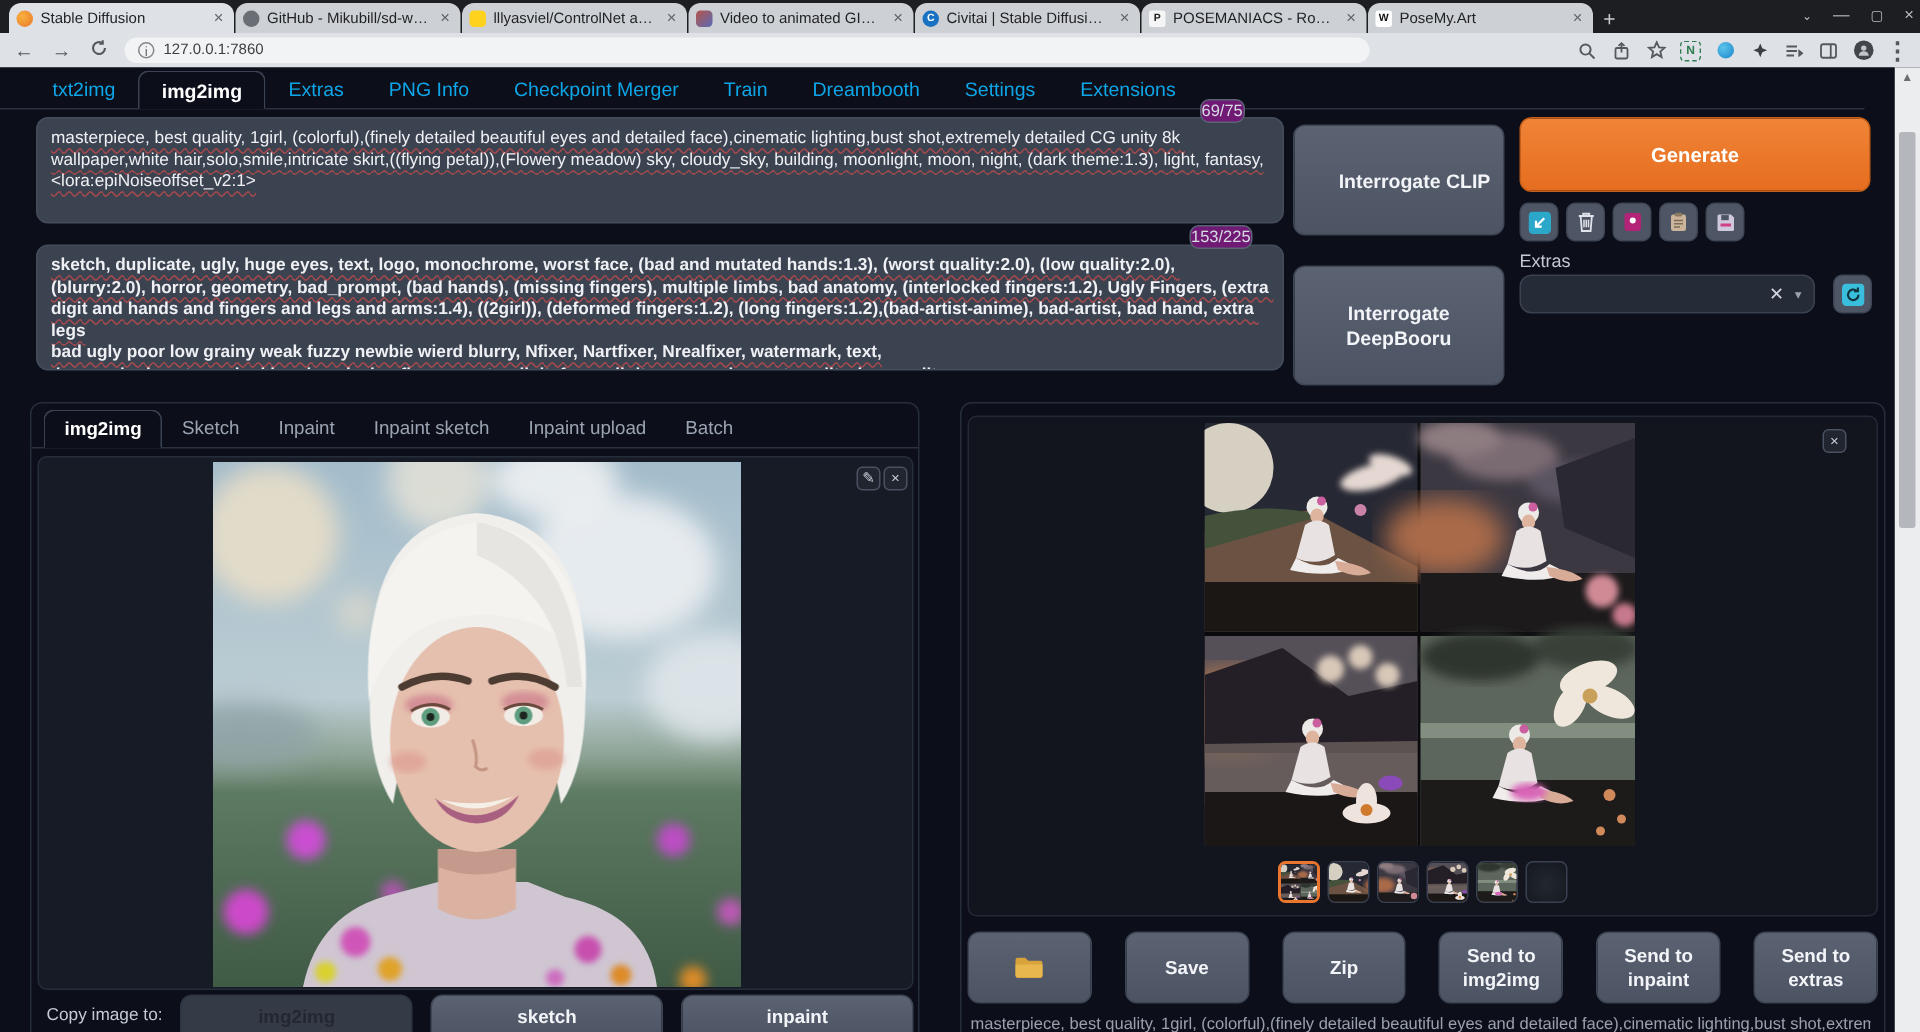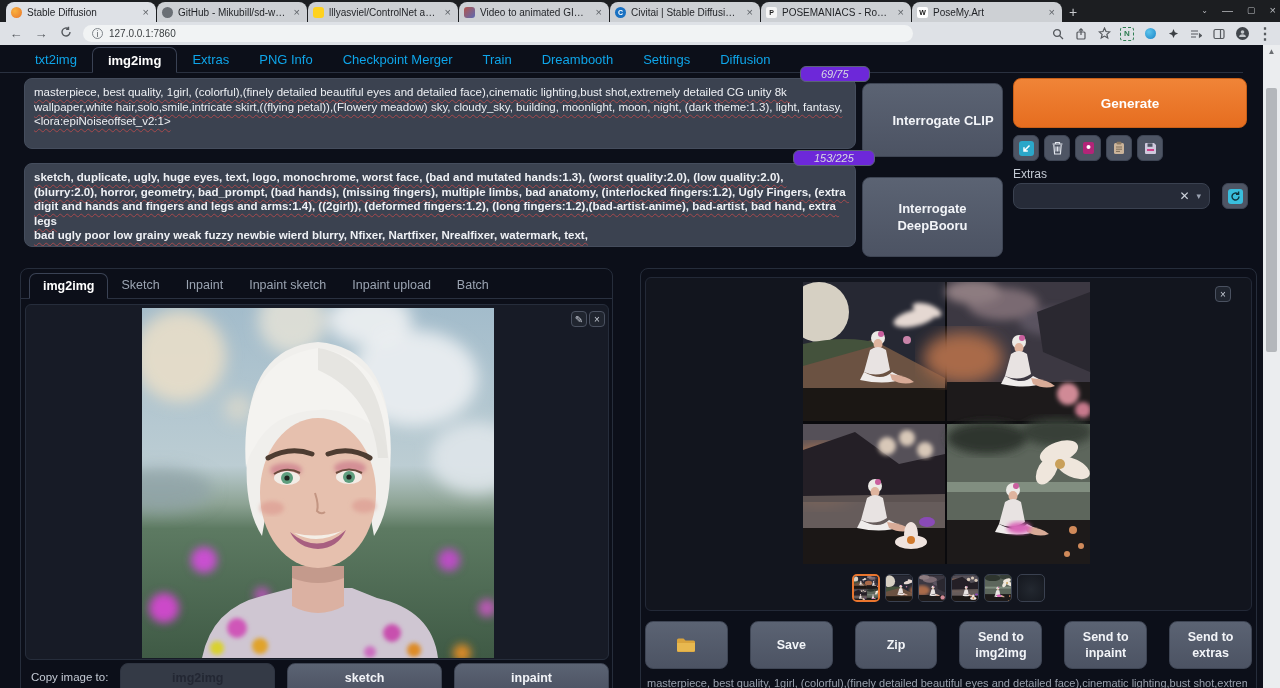--- a/index.html
+++ b/index.html
@@ -42,22 +42,22 @@
   .navtab.active { color:#fff; font-weight:bold; border:1px solid #3a4254; border-bottom:1px solid #0c0f19;
     border-radius:7px 7px 0 0; margin-bottom:-1px; background:#0c0f19; }
 
   .promptbox { position:absolute; left:24px; width:832px; background:#3b4250;
     border:1px solid #454d5d; border-radius:8px; padding:6px 9px; color:#eef0f4;
     font-size:11.5px; line-height:14.5px; white-space:pre-wrap; overflow:hidden;
     text-decoration:underline; text-decoration-style:wavy;
     text-decoration-color:rgba(205,75,75,.7); text-decoration-thickness:1px; text-underline-offset:3px; }
   #prompt { top:33px; height:71px; }
   #negprompt { top:118px; height:84px;font-weight:bold; }
-  .counter { position:absolute; background:#6d28d9; border:1px solid #5b6375; border-radius:6px;
-    color:#d7dbe2; font-size:11px; padding:1px 20px; z-index:5;font-style:italic; }
+  .counter { position:absolute; background:#701a75; border:1px solid #5b6375; border-radius:6px;
+    color:#d7dbe2; font-size:11px; padding:1px 0; z-index:5; }
   #counter1 { left:800px; top:21px; }
   #counter2 { left:793px; top:105px; }
 
   .graybtn { background:linear-gradient(180deg,#5b6373,#4c5363); border:1px solid #3e4554;
     border-radius:8px; color:#f2f4f8; font-weight:bold; font-size:13px; display:flex;
     align-items:center; justify-content:center; text-align:center; line-height:17px; }
   #interrogate-clip { position:absolute; left:862px; top:38px; width:141px; height:74px;padding-left:21px; }
   #interrogate-deepbooru { position:absolute; left:862px; top:132px; width:141px; height:80px; padding:0 22px; }
   #generate { position:absolute; left:1013px; top:33px; width:234px; height:50px;
     background:linear-gradient(180deg,#f08437,#e66d1f); border:1px solid #d express;
@@ -345,21 +345,21 @@
 
   <div id="navtabs">
     <div class="navtab">txt2img</div>
     <div class="navtab active">img2img</div>
     <div class="navtab">Extras</div>
     <div class="navtab">PNG Info</div>
     <div class="navtab">Checkpoint Merger</div>
     <div class="navtab">Train</div>
     <div class="navtab">Dreambooth</div>
     <div class="navtab">Settings</div>
-    <div class="navtab">Diffusion</div>
+    <div class="navtab">Extensions</div>
   </div>
 
   <div class="counter" id="counter1">69/75</div>
   <div class="promptbox" id="prompt" role="textbox">masterpiece, best quality, 1girl, (colorful),(finely detailed beautiful eyes and detailed face),cinematic lighting,bust shot,extremely detailed CG unity 8k wallpaper,white hair,solo,smile,intricate skirt,((flying petal)),(Flowery meadow) sky, cloudy_sky, building, moonlight, moon, night, (dark theme:1.3), light, fantasy,
 &lt;lora:epiNoiseoffset_v2:1&gt;</div>
 
   <div class="counter" id="counter2">153/225</div>
   <div class="promptbox" id="negprompt" role="textbox">sketch, duplicate, ugly, huge eyes, text, logo, monochrome, worst face, (bad and mutated hands:1.3), (worst quality:2.0), (low quality:2.0), (blurry:2.0), horror, geometry, bad_prompt, (bad hands), (missing fingers), multiple limbs, bad anatomy, (interlocked fingers:1.2), Ugly Fingers, (extra digit and hands and fingers and legs and arms:1.4), ((2girl)), (deformed fingers:1.2), (long fingers:1.2),(bad-artist-anime), bad-artist, bad hand, extra legs
 bad ugly poor low grainy weak fuzzy newbie wierd blurry, Nfixer, Nartfixer, Nrealfixer, watermark, text,
  lowers, bad anatomy, bad hands, missing fingers, extra digit, fewer digits, cropped, worst quality, low quality</div>

